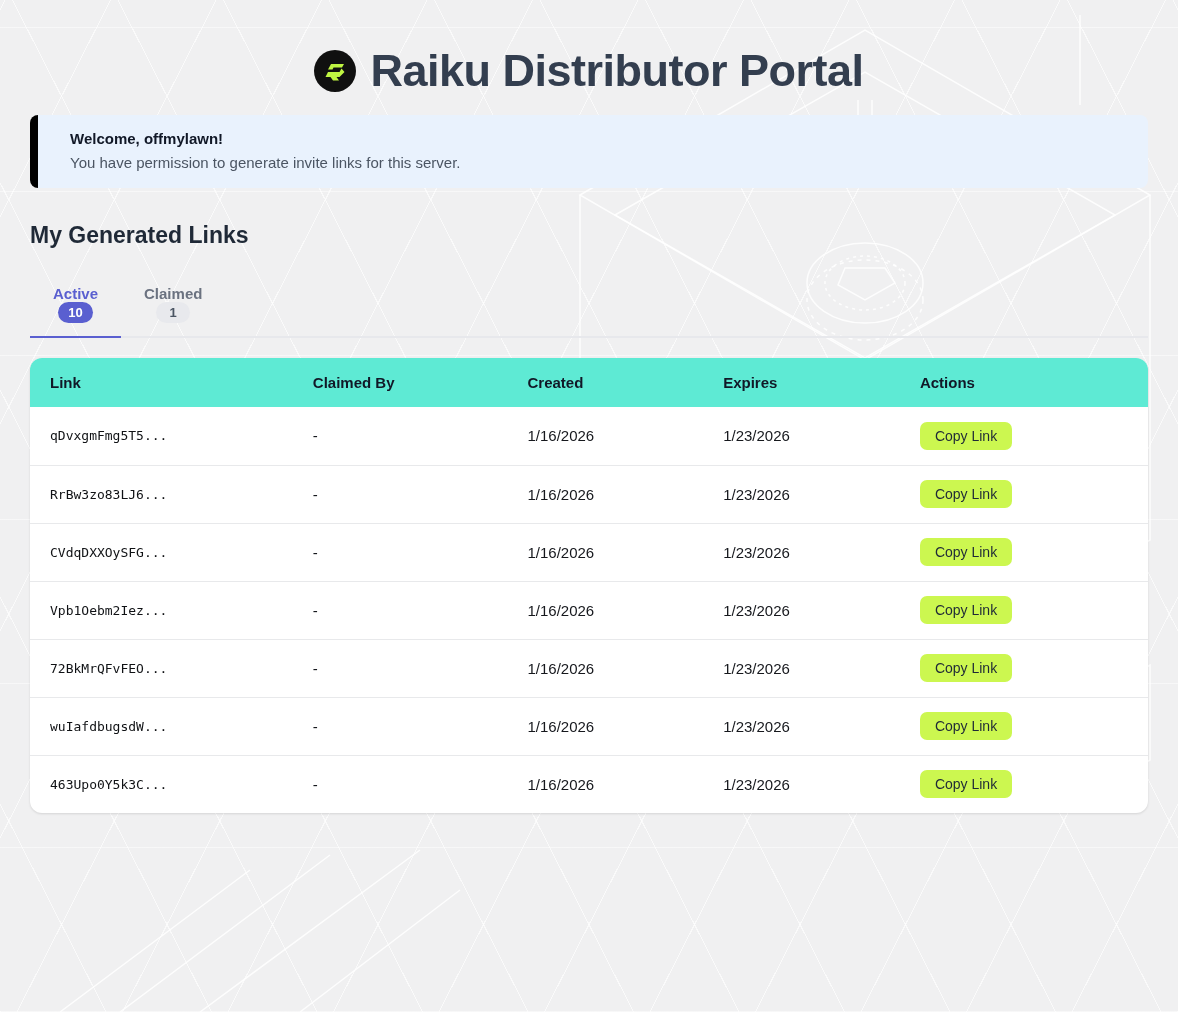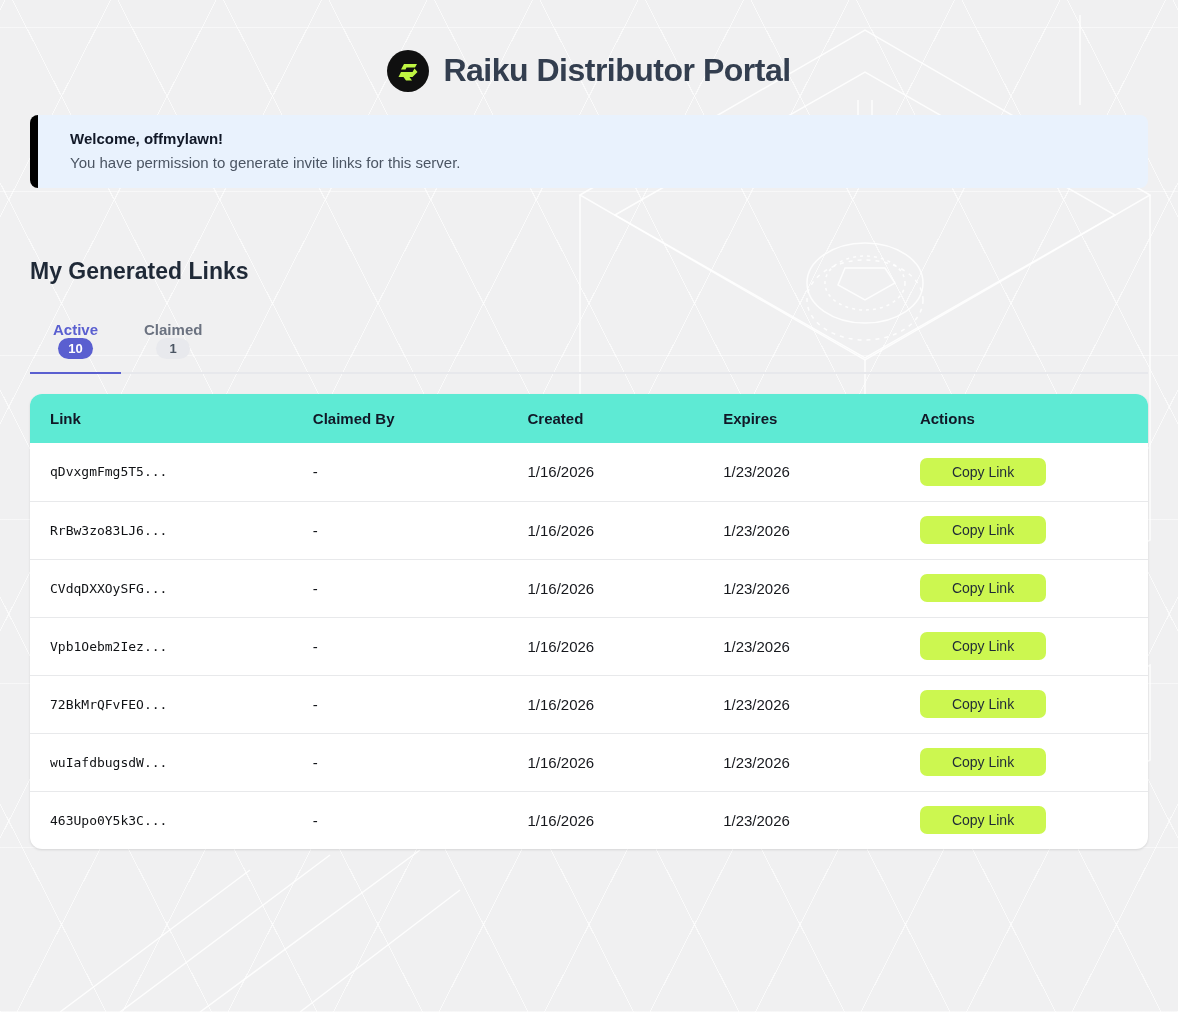--- a/index.html
+++ b/index.html
@@ -13,35 +13,35 @@
       #f0f0f1;
     position: relative;
     color: #1f2937;
   }
   .bg-art { position: absolute; inset: 0; pointer-events: none; z-index: 0; }
   .page { position: relative; z-index: 1; padding: 0 30px; }
 
   
   .app-header { display: flex; align-items: center; justify-content: center; gap: 14px; padding-top: 36px; height: 105px; }
   .logo { width: 42px; height: 42px; flex: 0 0 auto; }
-  .app-title { font-size: 32px; font-weight: 700; color: #333e4f; letter-spacing: -0.5px; }
+  .app-title { font-size: 45px; font-weight: 700; color: #333e4f; letter-spacing: -0.5px; }
 
   
   .banner {
     margin-top: 10px;
     background: #e9f2fd;
     border-left: 8px solid #000000;
     border-radius: 8px;
     padding: 15px 20px 17px 32px;
   }
   .banner-title { font-size: 15px; font-weight: 700; color: #111827; margin-bottom: 7px; }
   .banner-msg { font-size: 15px; color: #4b5563; }
 
   
-  .section-title { margin-top: 70px; font-size: 23px; font-weight: 700; color: #1f2937; }
+  .section-title { margin-top: 34px; font-size: 23px; font-weight: 700; color: #1f2937; }
 
   
   .tabs { display: flex; margin-top: 26px; border-bottom: 2px solid #e7e8ec; }
   .tab {
     display: flex; align-items: center; 
     padding: 10px 23px 13px 23px;
     font-size: 15px; font-weight: 700; color: #6b7280;
     cursor: pointer; margin-bottom: -2px; border-bottom: 2px solid transparent;
     background: none; border-top: none; border-left: none; border-right: none;
     font-family: inherit;
@@ -70,21 +70,21 @@
     background: #5eead4;
     text-align: left; font-size: 15px; font-weight: 700; color: #111827;
     height: 49px; padding: 0;
   }
   th:first-child, td:first-child { padding-left: 20px; }
   tbody td { height: 58px; padding: 0; border-bottom: 1px solid #e8e9eb; font-size: 15px; color: #16181d; }
   tbody tr:last-child td { border-bottom: none; }
   .code { font-family: "DejaVu Sans Mono", monospace; font-size: 13px; color: #101215; }
   .copy-btn {
     display: inline-block; background: #ccf750; color: #1f2937;
-    border: none; border-radius: 7px; padding: 6px 32px;
+    border: none; border-radius: 7px; padding: 6px 15px;
     font-size: 14px; font-family: inherit; cursor: pointer;
   }
 </style>
 </head>
 <body>
 
 <svg class="bg-art" width="1178" height="1012" viewBox="0 0 1178 1012">
   <g fill="none" stroke="#ffffff" stroke-opacity="0.85" stroke-width="1.5">
     <path d="M580 195 L865 30 L1150 195 L865 360 Z"></path>
     <path d="M615 215 L865 72 L1115 215 L865 358 Z"></path>

